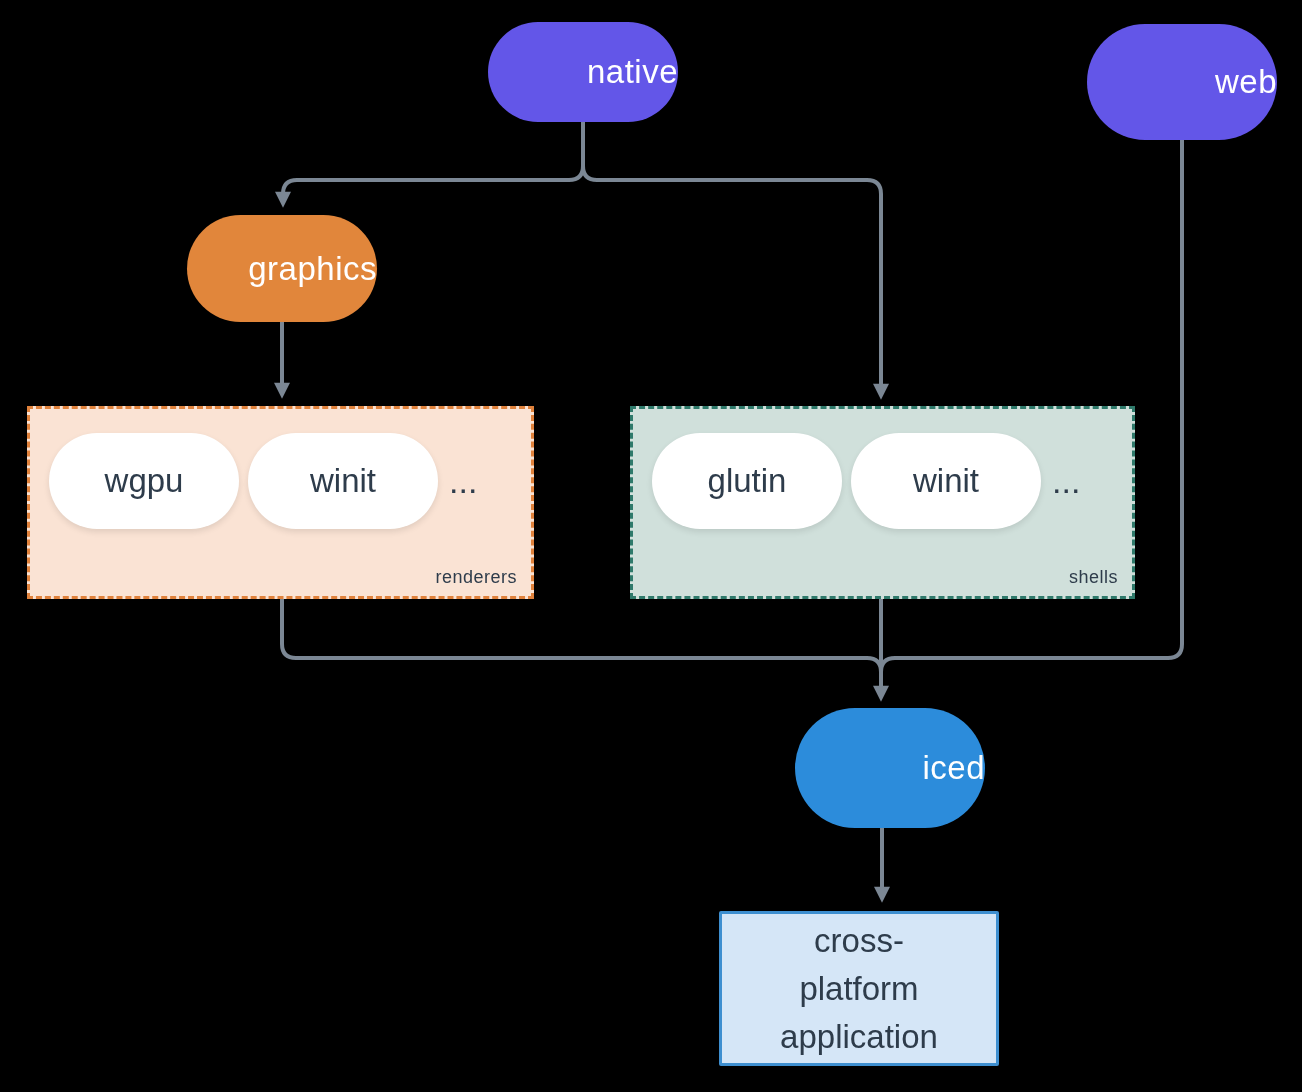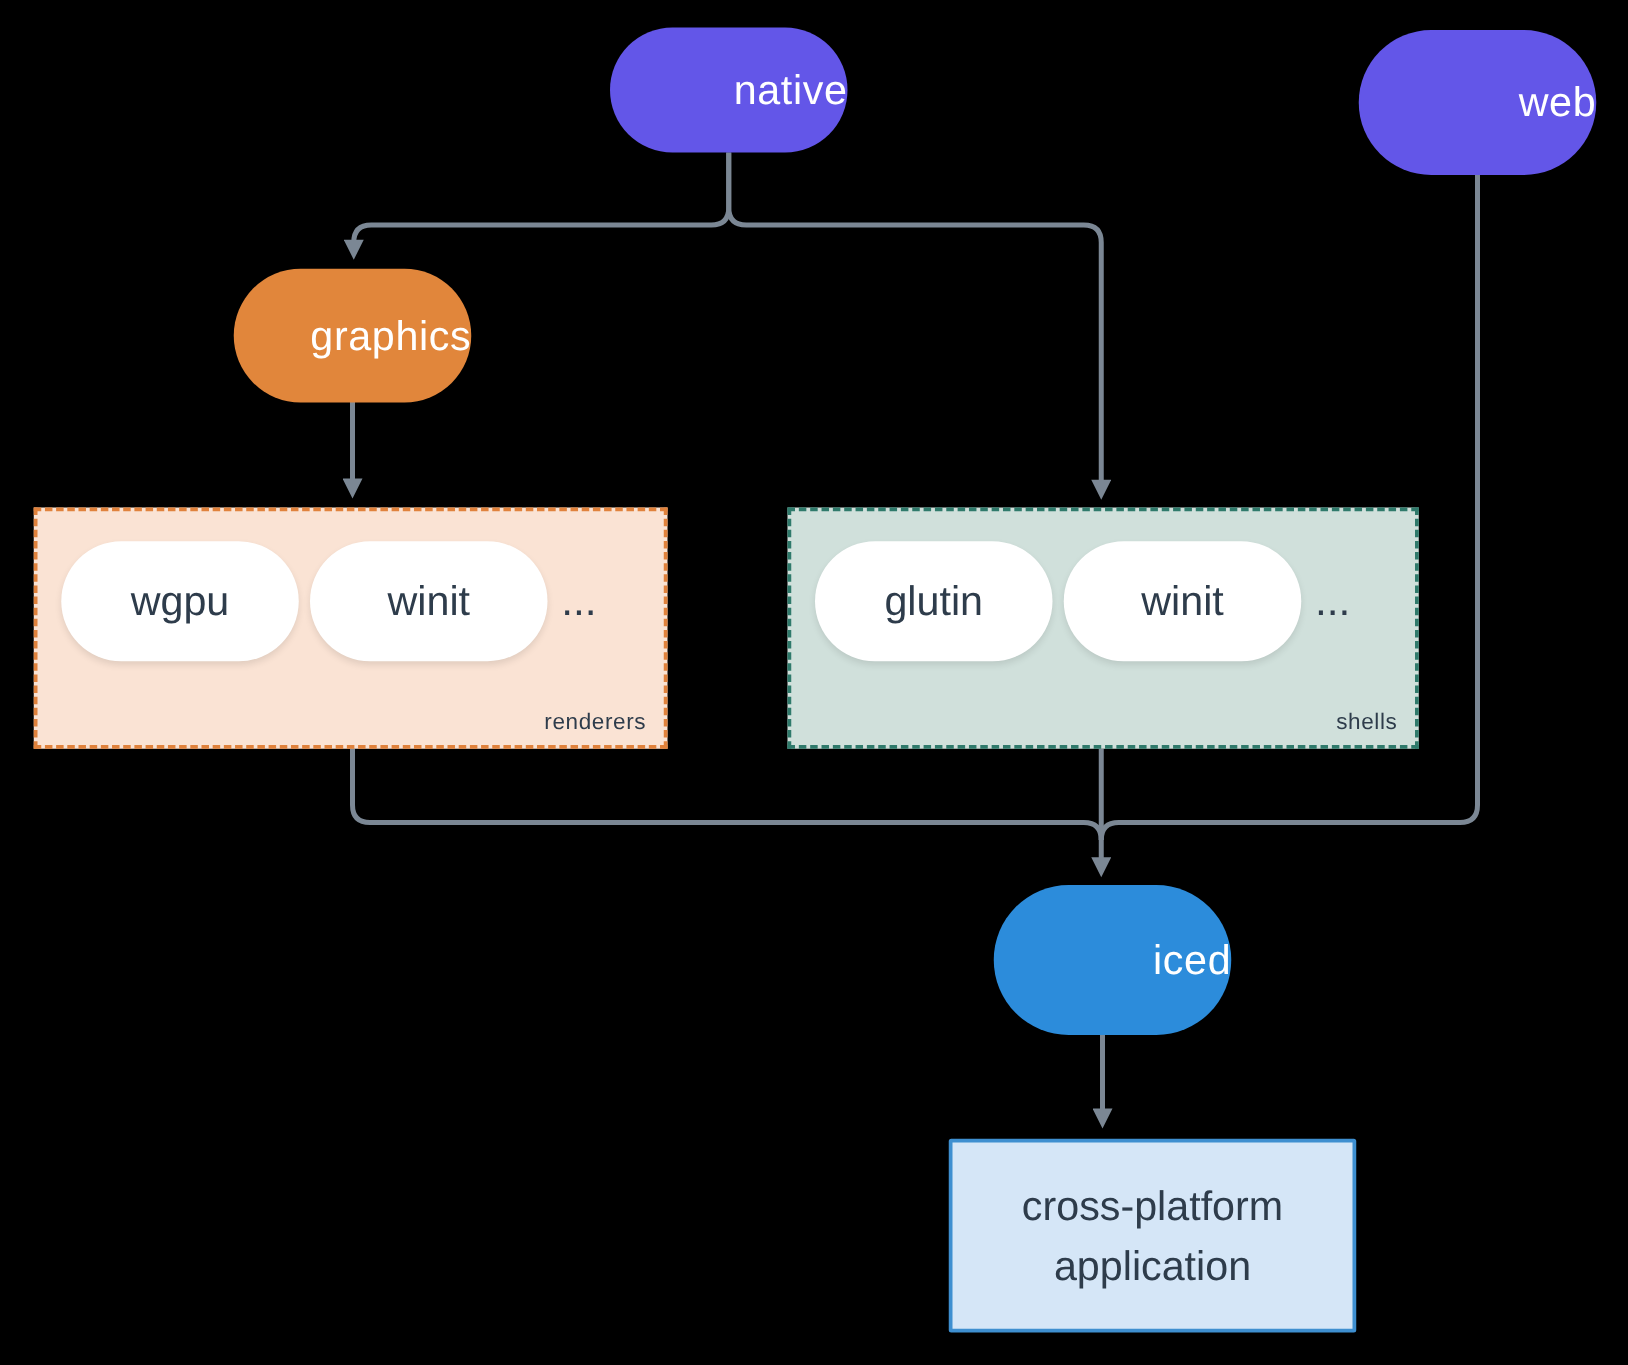--- a/index.html
+++ b/index.html
@@ -110,15 +110,15 @@
     </div>
     <span class="ellipsis">...</span>
   </div>
   <span class="group-label">shells</span>
 </div>
 
 <div class="node node-blue" style="left:795px;top:708px;width:190px;height:120px;">
   <span>iced</span>
 </div>
 
-<div class="app-box" style="left:719px;top:911px;width:326px;height:155px;margin-left:40px;">
+<div class="app-box" style="left:719px;top:911px;width:280px;height:155px;">
   <span>cross-platform application</span>
 </div>
 
 </body></html>

